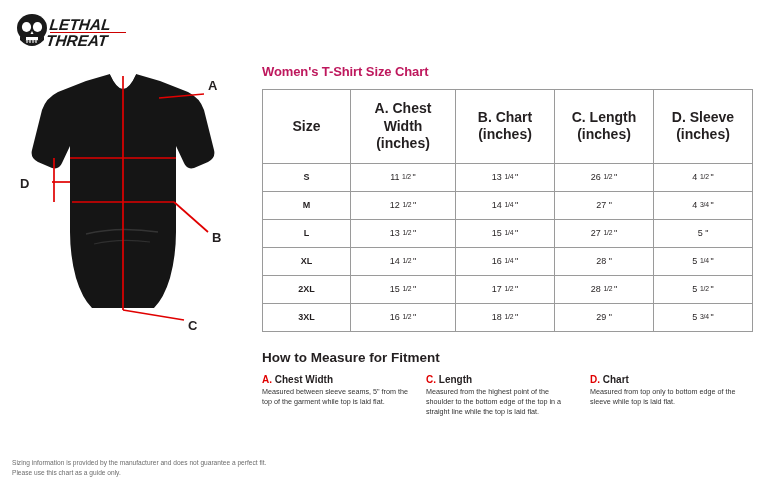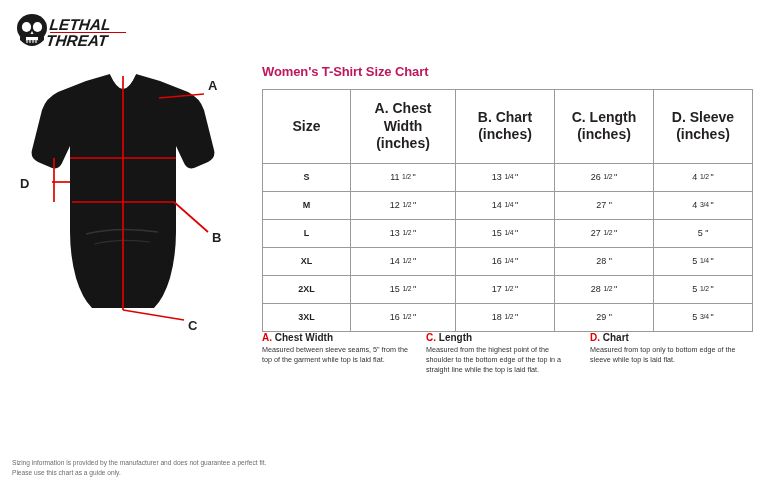--- a/index.html
+++ b/index.html
@@ -268,20 +268,21 @@
       <tr>
         <td class="size-cell">3XL</td>
         <td>16 <span class="frac">1/2 </span>"</td>
         <td>18 <span class="frac">1/2 </span>"</td>
         <td>29 "</td>
         <td>5 <span class="frac">3/4 </span>"</td>
       </tr>
     </tbody>
   </table>
 
+  <h2 class="howto-title">How to Measure for Fitment</h2>
 
   <div class="howto-grid">
     <div class="howto-item">
       <div class="label">
         <span class="letter">A.</span>
         <span>Chest Width</span>
       </div>
       <div class="desc">Measured between sleeve seams, 5" from the top of the garment while top is laid flat.</div>
     </div>
     <div class="howto-item">

